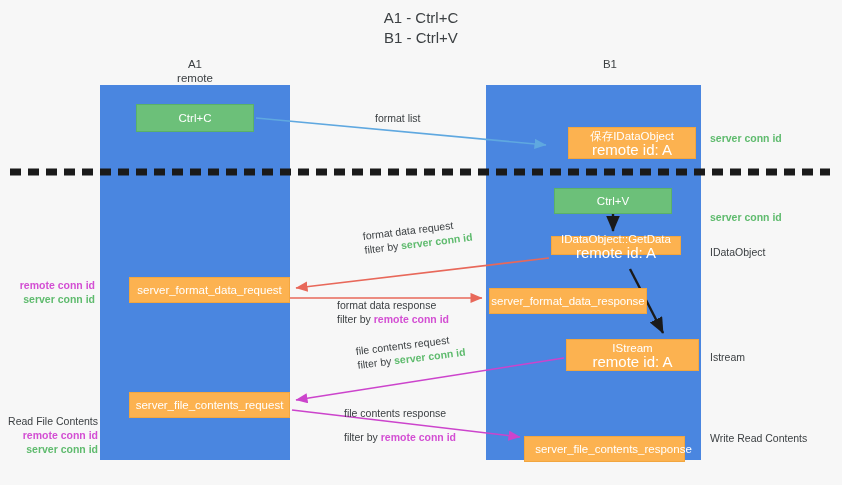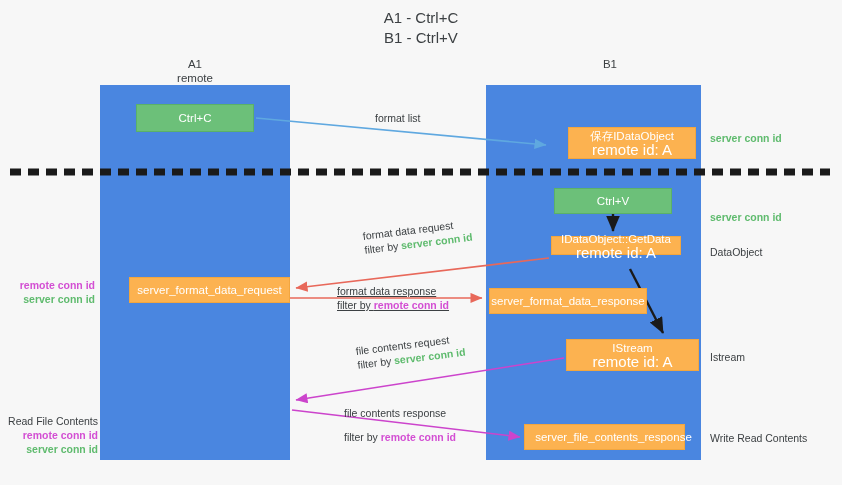--- a/index.html
+++ b/index.html
@@ -49,34 +49,34 @@
   .orange{background:#fcb250;border:1px solid #f2a63f;}
 
   #n-ctrlc{left:136px;top:104px;width:118px;height:28px;}
   #n-idataobject{left:554px;top:127px;width:128px;height:32px;margin-left:14px;}
   #n-ctrlv{left:554px;top:188px;width:118px;height:26px;}
   #n-getdata{left:551px;top:236px;width:130px;height:19px;}
   #n-istream{left:566px;top:339px;width:133px;height:32px;}
   #n-sfdreq{left:129px;top:277px;width:161px;height:26px;}
   #n-sfdresp{left:489px;top:288px;width:158px;height:26px;}
   #n-sfcreq{left:129px;top:392px;width:161px;height:26px;}
-  #n-sfcresp{left:524px;top:424px;width:161px;height:26px;padding-left:24px;}
+  #n-sfcresp{left:524px;top:436px;width:161px;height:26px;padding-left:24px;}
 
   
   .edge-label{
     position:absolute;z-index:2;font-size:10.5px;line-height:14px;
     color:#3c4043;white-space:nowrap;
   }
   .edge-label .sub{display:block;}
   .green-txt{color:#5fbb6e;font-weight:bold;}
   .magenta-txt{color:#d34fd3;font-weight:bold;}
 
   #el-formatlist{left:375px;top:111px;}
   #el-fdreq{left:362px;top:229px;transform:rotate(-7deg);transform-origin:left top;}
-  #el-fdresp{left:337px;top:284px;text-decoration:underline;}
+  #el-fdresp{left:337px;top:298px;}
   #el-fcreq{left:355px;top:344px;transform:rotate(-7deg);transform-origin:left top;}
   #el-fcresp{left:344px;top:406px;}
 
   
   .side{position:absolute;z-index:2;font-size:10.5px;line-height:14px;white-space:nowrap;}
   #sa-left-1{left:10px;top:278px;text-align:right;width:85px;}
   #sa-left-2{left:8px;top:392px;text-align:right;width:90px;margin-top:22px;}
   #sa-left-2 .plain{color:#3c4043;font-weight:normal;}
   .right-ann{position:absolute;z-index:2;font-size:10.5px;line-height:14px;white-space:nowrap;}
   #ra-server-1{left:710px;top:131px;}
@@ -161,20 +161,23 @@
   </div>
 
   <div class="node orange" id="n-sfdreq">
     <span>server_format_data_request</span>
   </div>
 
   <div class="node orange" id="n-sfdresp">
     <span>server_format_data_response</span>
   </div>
 
+  <div class="node orange" id="n-sfcreq">
+    <span>server_file_contents_request</span>
+  </div>
 
   <div class="node orange" id="n-sfcresp">
     <span>server_file_contents_response</span>
   </div>
 
   <div class="edge-label" id="el-formatlist">
     <span>format list</span>
   </div>
 
   <div class="edge-label" id="el-fdreq">
@@ -203,21 +206,21 @@
   </div>
 
   <div class="side" id="sa-left-2">
     <div class="plain">Read File Contents</div>
     <div class="magenta-txt">remote conn id</div>
     <div class="green-txt">server conn id</div>
   </div>
 
   <div class="right-ann green-txt" id="ra-server-1">server conn id</div>
   <div class="right-ann green-txt" id="ra-server-2">server conn id</div>
-  <div class="right-ann" id="ra-dataobject">DataObject</div>
+  <div class="right-ann" id="ra-dataobject">IDataObject</div>
   <div class="right-ann" id="ra-istream">Istream</div>
   <div class="right-ann" id="ra-writefile">Write Read Contents</div>
 
   <svg class="layer over">
     <line x1="10" y1="172" x2="830" y2="172" stroke="#1a1a1a" stroke-width="7" stroke-dasharray="11 7"></line>
   </svg>
 
 </div>
 
 </body></html>

